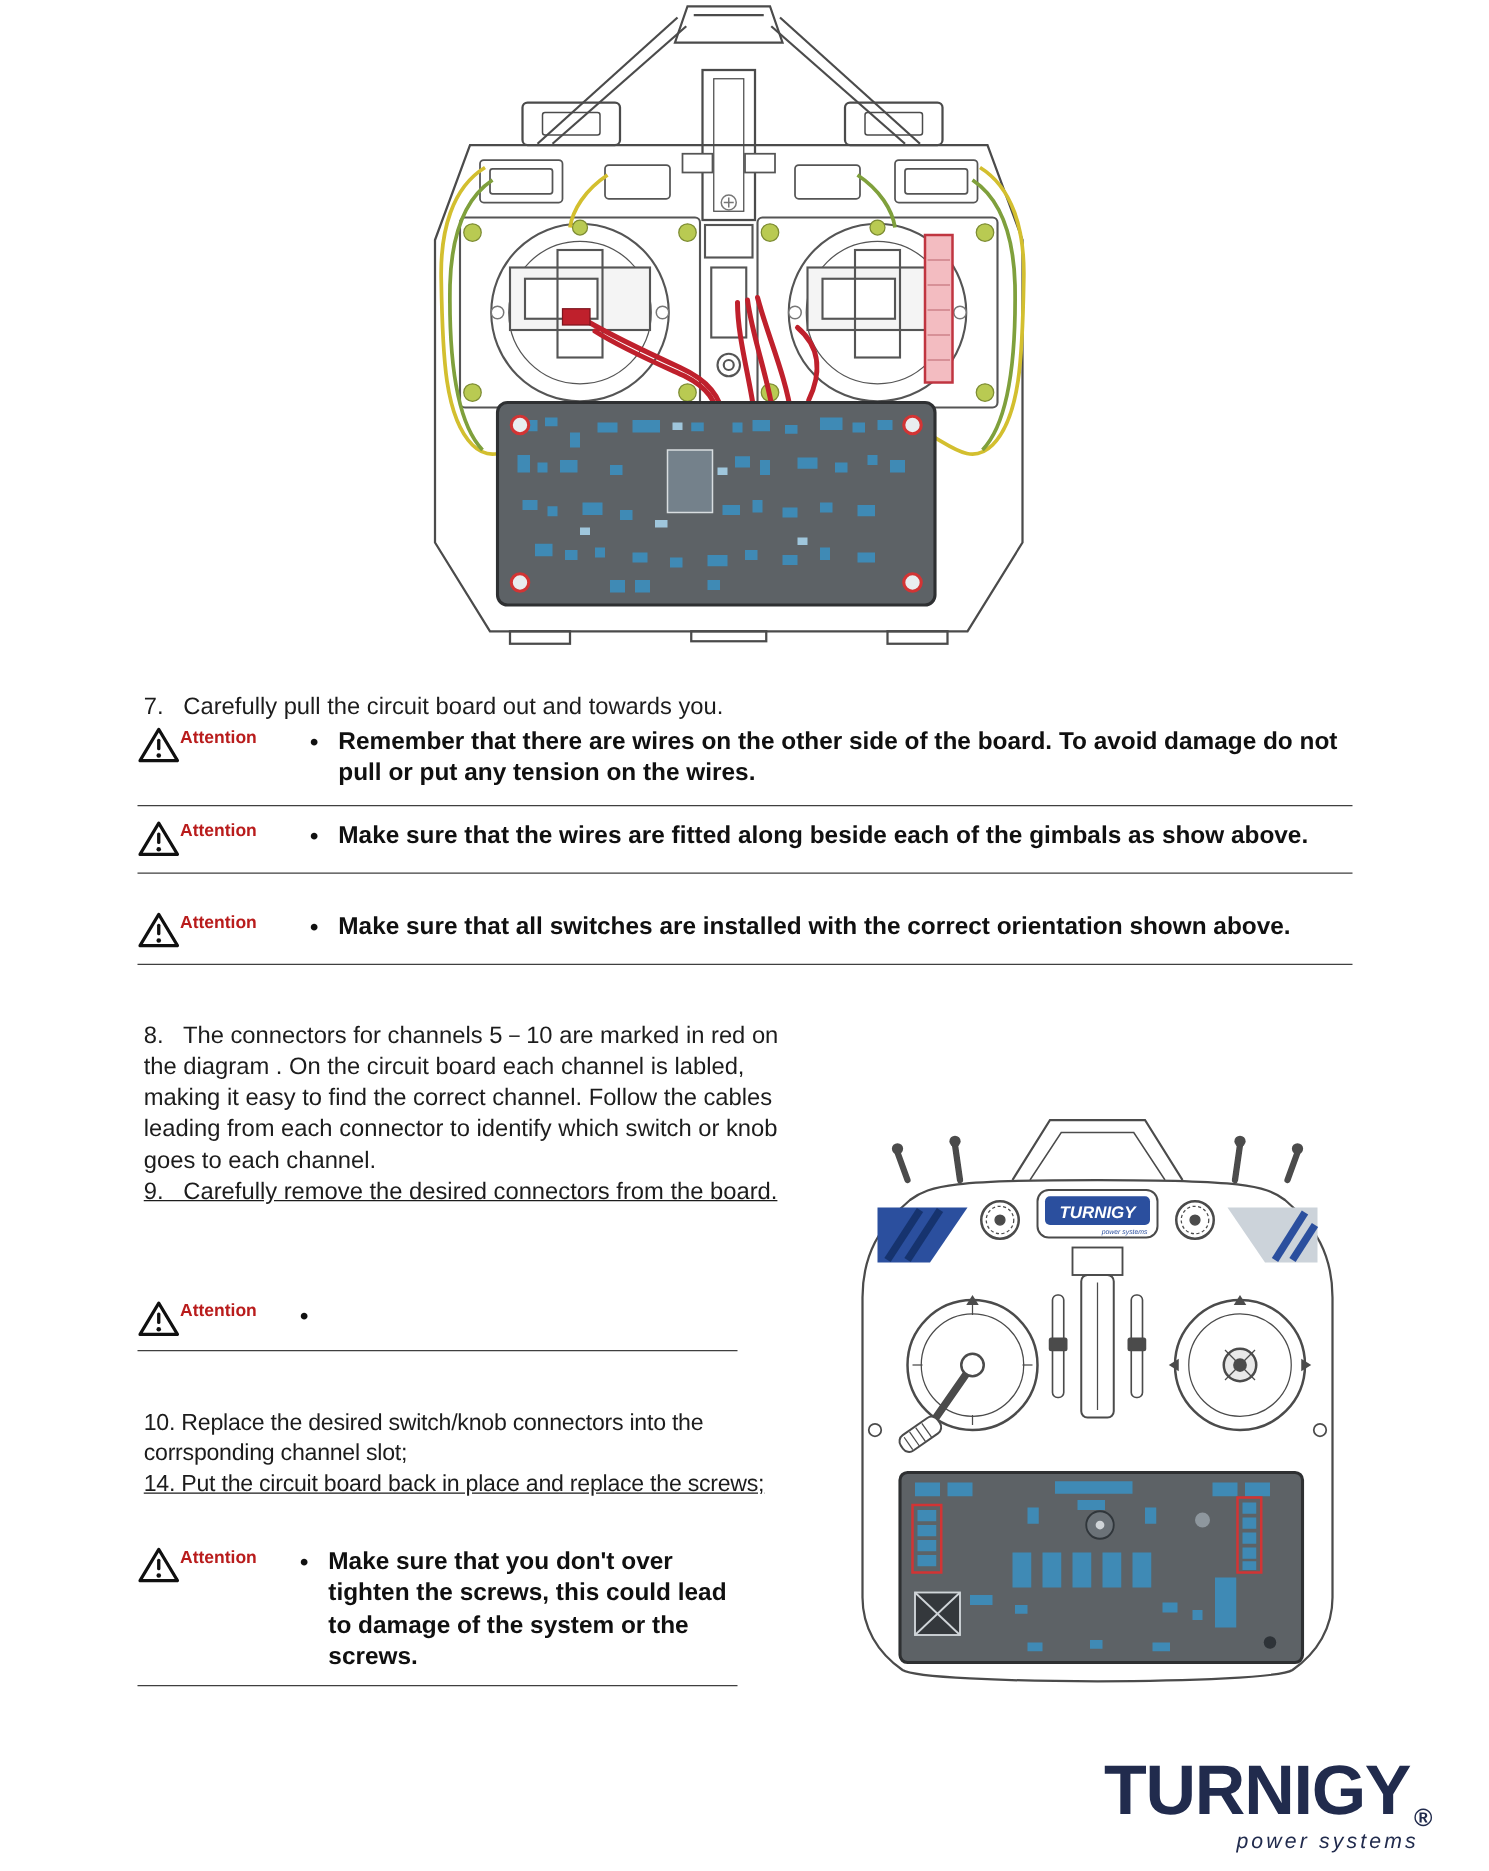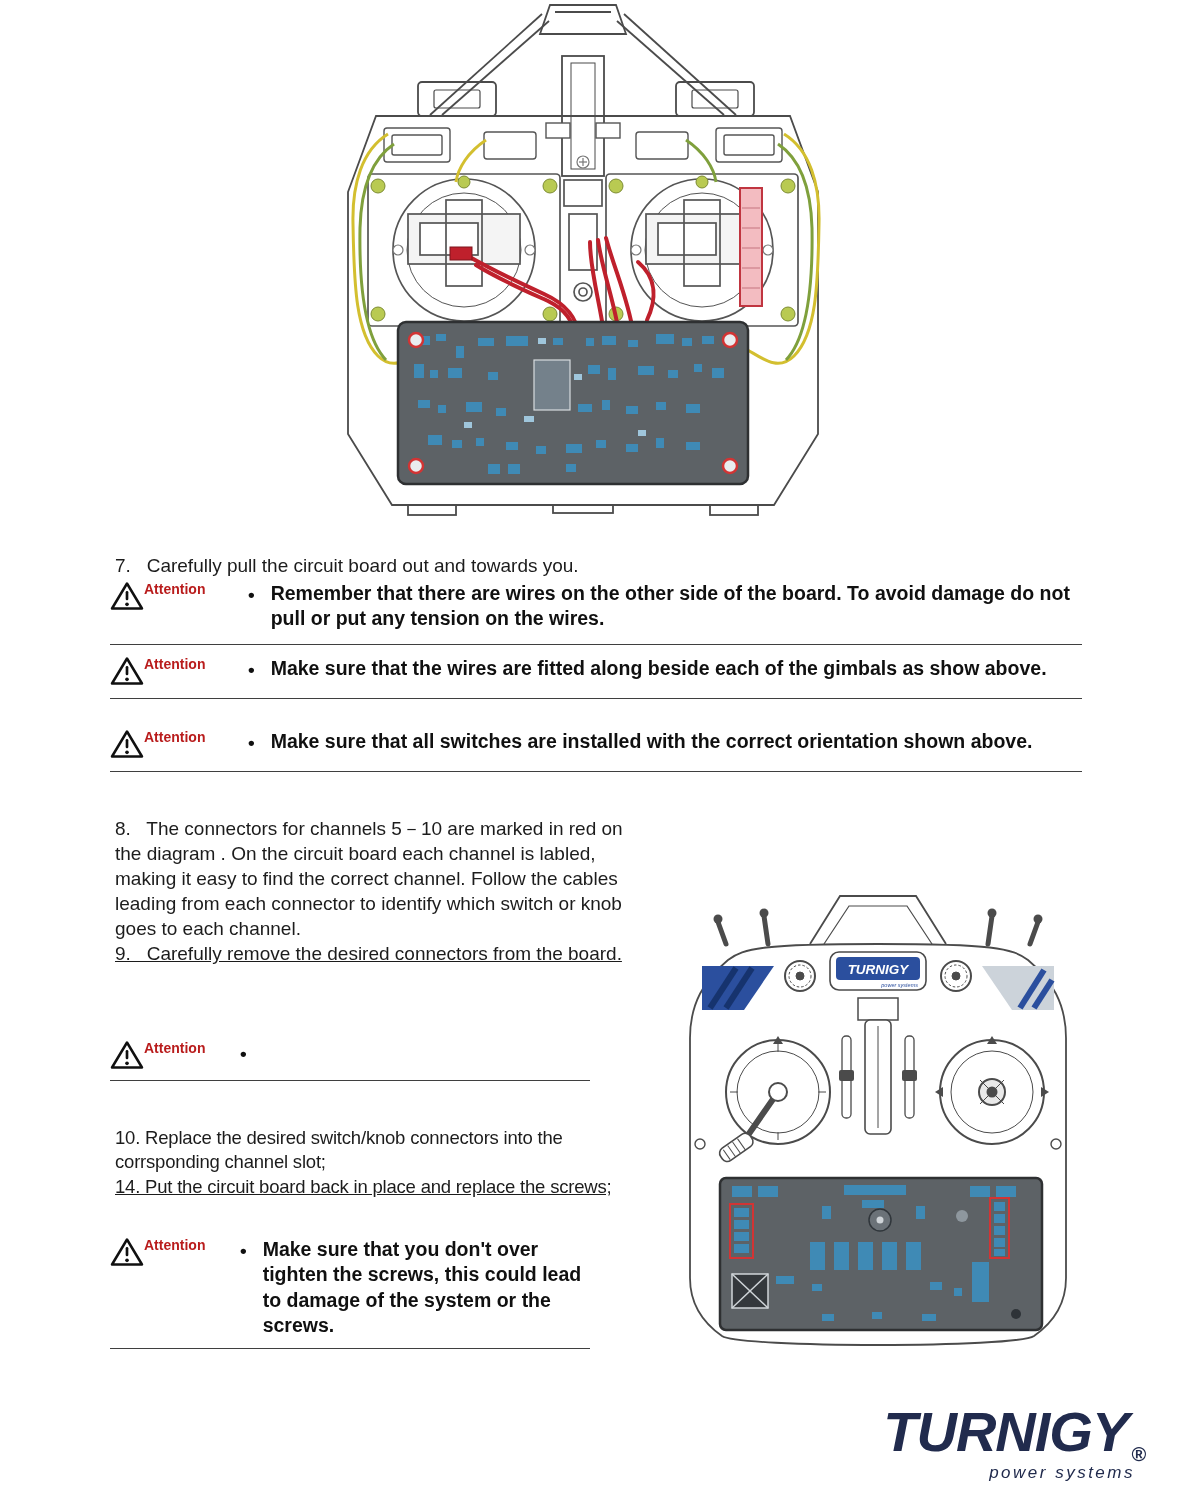--- a/index.html
+++ b/index.html
@@ -16,21 +16,21 @@
     position:absolute; display:flex; align-items:flex-start;
     border-bottom:1.6px solid #3f3f3f; padding-bottom:12px;
   }
   .warn-icon { flex:0 0 auto; display:block; }
   .attn-label { font-weight:bold; font-size:14px; width:104px; flex:0 0 auto; color:#b91c1c; }
   .attn.narrow .attn-label { width:96px; }
   .attn-bullet { font-weight:bold; font-size:19px; margin:3px 16px 0 0; flex:0 0 auto; color:#101010; }
   .attn-text { font-weight:bold; font-size:19.5px; line-height:1.3; color:#101010; flex:1; }
   .steps-1011 .step { font-size:18.5px; letter-spacing:-0.2px; }
   .logo { position:absolute; right:46px; top:1404px; text-align:right; color:#212b4d; }
-  .logo .brand { font-size:56px; font-weight:bold; letter-spacing:-1px; line-height:1;font-style:italic; }
+  .logo .brand { font-size:56px; font-weight:bold; letter-spacing:-1px; line-height:1; }
   .logo .reg { display:inline-block; font-size:20px; font-weight:bold; transform:translateY(10px); margin-left:3px; }
   .logo .tagline { font-size:17px; font-style:italic; letter-spacing:2.5px; margin-top:3px; padding-right:10px; }
 </style>
 </head>
 <body>
 
 <svg class="abs" style="left:338px; top:2px;" width="496" height="518" viewBox="0 0 496 518">
   <g stroke="#4b4b4b" fill="none" stroke-width="1.8">
     <path d="M202,32 L212,3 L278,3 L288,32 Z"></path>
     <line x1="217" y1="10" x2="273" y2="10"></line>

